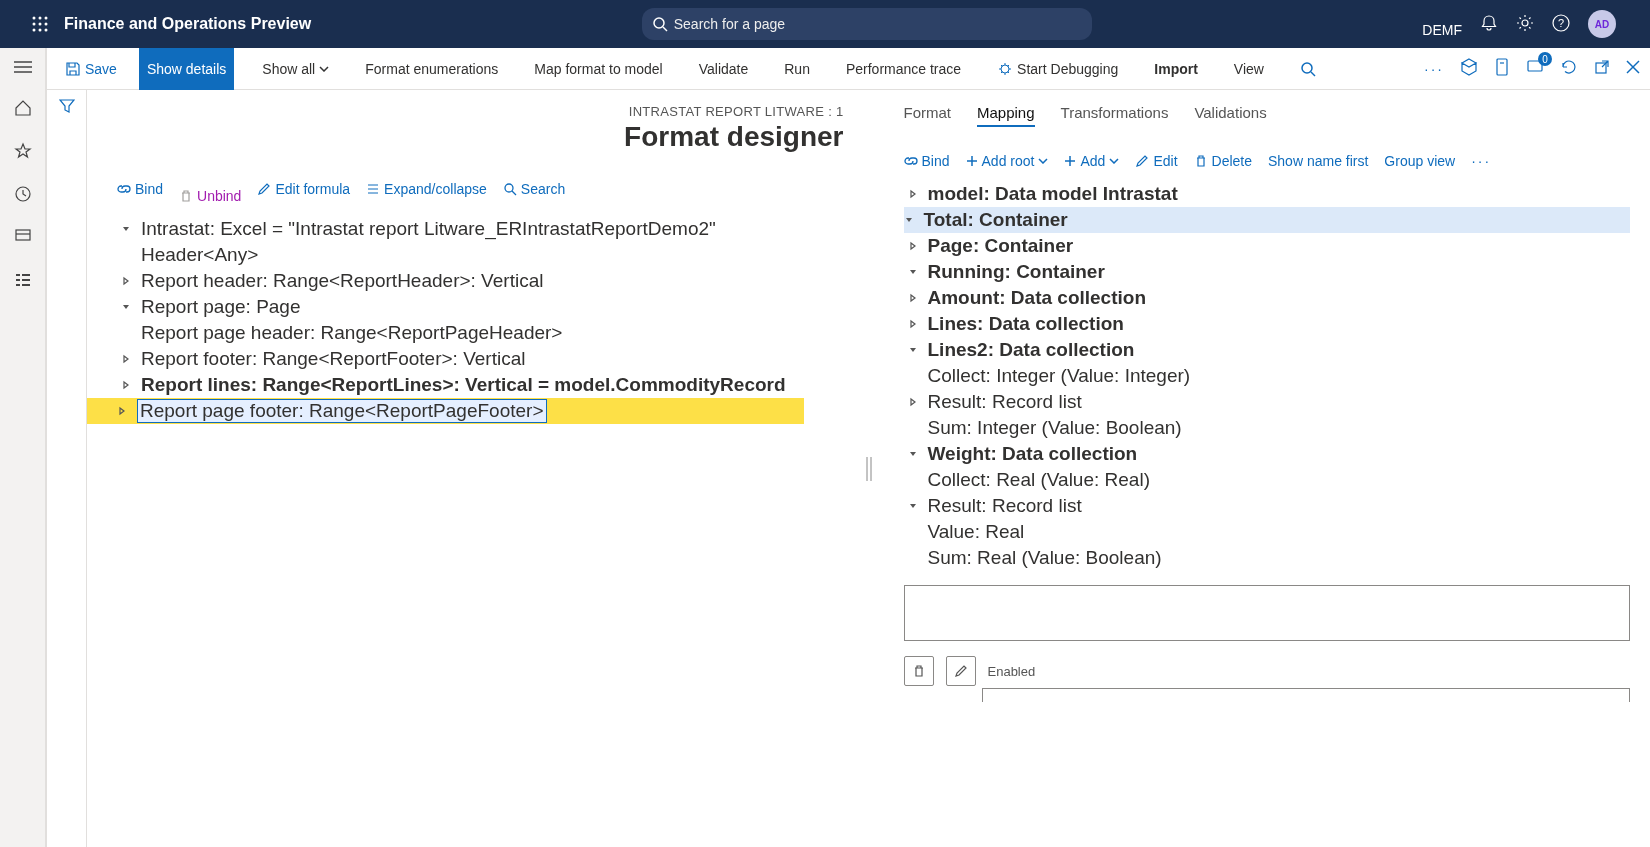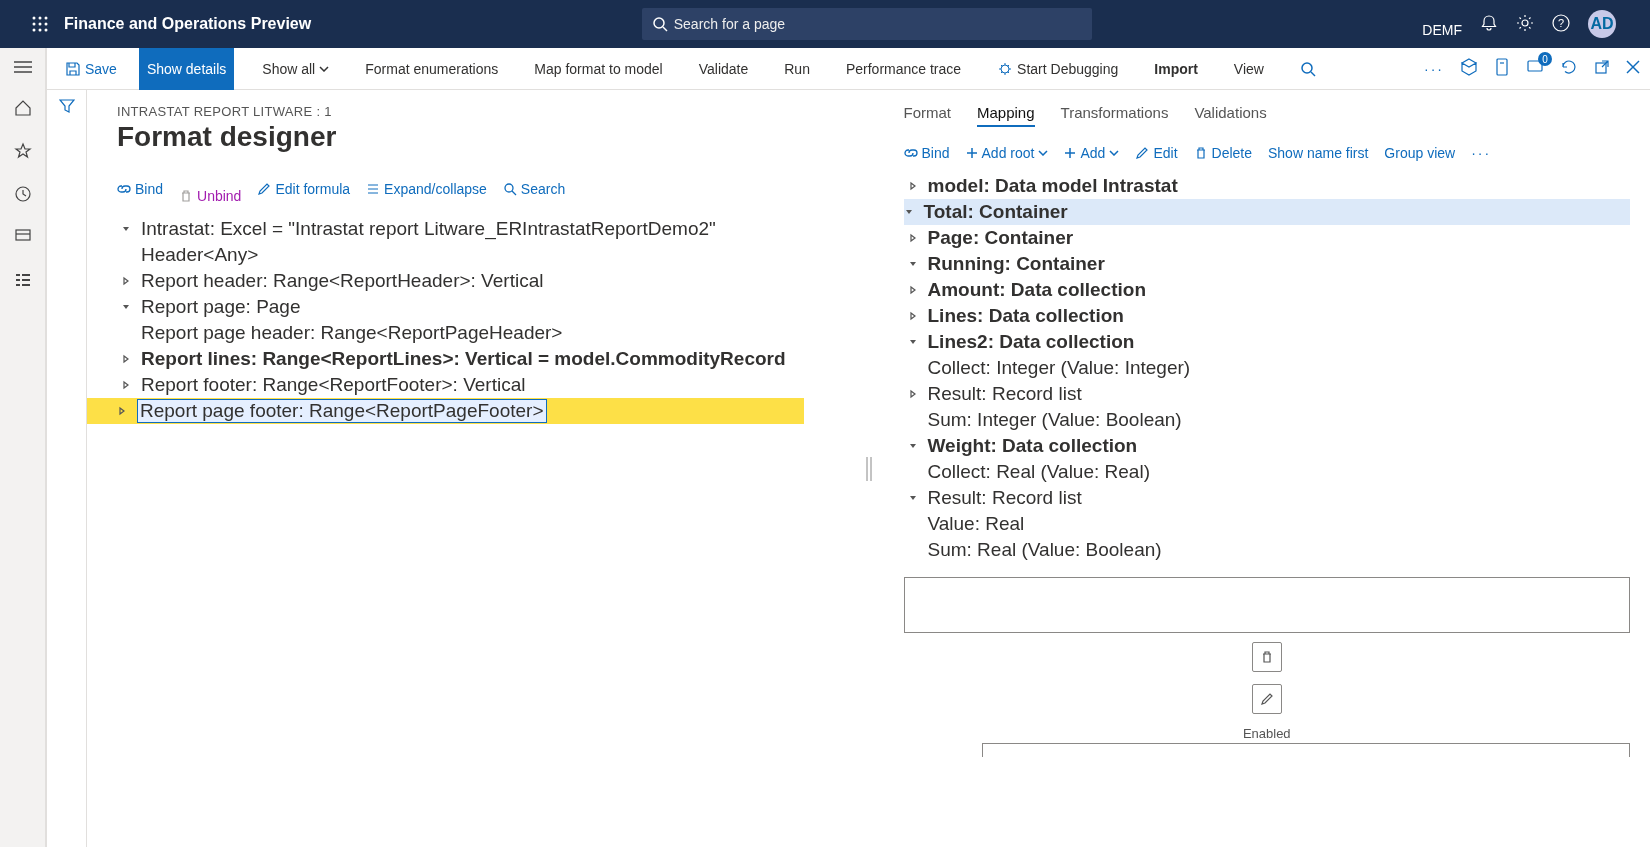--- a/index.html
+++ b/index.html
@@ -3,25 +3,25 @@
 <meta charset="utf-8">
 <style>
 * { box-sizing: border-box; margin: 0; padding: 0; }
 body { font-family: "Segoe UI", Arial, sans-serif; font-size: 14px; color: #323130; background: #fff; overflow: hidden; }
 
 
 .topbar { display: flex; align-items: center; height: 48px; background: #1a2e4f; color: #fff; padding: 0 24px; }
 .topbar .waffle { width: 32px; display: flex; justify-content: center; cursor: pointer; }
 .topbar .title { font-size: 16px; font-weight: 600; margin-left: 8px; white-space: nowrap; }
 .topbar .search-wrap { flex: 1; display: flex; justify-content: center; }
-.topbar .search { display: flex; align-items: center; background: #2d4166; min-width: 450px; height: 32px; padding: 0 10px; color: #eee; border-radius: 2px; }
+.topbar .search { display: flex; align-items: center; background: #2d4166; min-width: 450px; height: 32px; padding: 0 10px; color: #eee; border-radius: 12px; }
 .topbar .search svg { margin-right: 6px; }
 .topbar .right { display: flex; align-items: center; gap: 18px; padding-right: 10px; }
 .topbar .company { font-size: 14px; margin-top: 12px; }
-.topbar .avatar { width: 28px; height: 28px; border-radius: 50%; background: #c7c9e8; color: #0369a1; display: flex; align-items: center; justify-content: center; font-size: 16px; font-weight: 600; }
+.topbar .avatar { width: 28px; height: 28px; border-radius: 50%; background: #c7c9e8; color: #6d28d9; display: flex; align-items: center; justify-content: center; font-size: 10px; font-weight: 600; }
 
 
 .shell { display: flex; height: calc(847px - 48px); }
 
 
 .rail { width: 46px; background: #f3f2f1; border-right: 1px solid #e1dfdd; display: flex; flex-direction: column; align-items: center; padding-top: 12px; gap: 22px; }
 .rail .rail-item { color: #444; cursor: pointer; }
 
 
 .content { flex: 1; display: flex; flex-direction: column; border-left: 1px solid #e1dfdd; }
@@ -32,40 +32,40 @@
 .actionbar .btn.save { color: #0f6cbd; }
 .actionbar .btn.active { background: #0f6cbd; color: #fff; margin-left:-6px; }
 .actionbar .btn.bold { font-weight: 600; }
 .actionbar .spacer { flex: 1; }
 .actionbar .icons-right { display: flex; align-items: center; gap: 16px; color: #0f6cbd; }
 .actionbar .pill { position: relative; }
 .actionbar .pill::after { content: "0"; position: absolute; top: -6px; right: -8px; background: #0f6cbd; color: #fff; border-radius: 10px; font-size: 10px; width: 14px; height: 14px; display: flex; align-items: center; justify-content: center; }
 .actionbar .ellipsis { color: #0f6cbd; letter-spacing: 2px; }
 
 
-.body { flex: 1; display: flex; }
+.body { flex: 1; display: flex; text-align: right; }
 
 
 .filterstrip { width: 40px; border-right: 1px solid #e1dfdd; display: flex; justify-content: center; padding-top: 8px; color: #0f6cbd; }
 
 .left-panel, .right-panel { flex: 1; padding: 14px 20px 20px 30px; overflow-y: auto; }
 .left-panel { flex: 1; }
 .right-panel { flex: 1; }
 
 .breadcrumb { font-size: 13px; color: #555; letter-spacing: 0.3px; }
 .page-title { font-size: 28px; font-weight: 600; margin-top: 2px; margin-bottom: 20px; }
 
 
 .linkbar { display: flex; align-items: center; gap: 16px; margin-bottom: 12px; font-size: 14px; }
 .linkbar .link { color: #0f6cbd; cursor: pointer; display: flex; align-items: center; gap: 4px; }
 .linkbar .link.disabled { color: #a21caf; cursor: default; margin-top: 15px; }
 .linkbar .ellipsis { color: #0f6cbd; letter-spacing: 2px; cursor: pointer; }
 
 
-.tabs { display: flex; gap: 26px; margin-bottom: 18px; font-size: 15px; }
+.tabs { display: flex; gap: 26px; margin-bottom: 26px; font-size: 15px; }
 .tabs .tab { color: #555; cursor: pointer; padding-bottom: 4px; }
 .tabs .tab.active { color: #111; border-bottom: 2px solid #0f6cbd; font-weight: 400; }
 
 
 .tree { font-size: 19px; }
 .tree .node { display: flex; align-items: center; gap: 6px; padding: 2px 4px; height: 26px; white-space: nowrap; }
 .tree .node.bold { font-weight: 600; }
 .tree .node.selected { background: #fde047; }
 .tree .node.selected .outline { border: 1px solid #0f6cbd; padding: 0 2px; background: #e5efff; }
 .tree .node.highlight { background: #dce9f9; font-weight: 600; }
@@ -76,21 +76,21 @@
 .indent-2 { padding-left: 40px; }
 .indent-3 { padding-left: 60px; }
 .indent-4 { padding-left: 80px; }
 
 
 .splitter { width: 10px; display: flex; justify-content: center; align-items: center; color: #888; cursor: col-resize; }
 
 
 .details { margin-top: 14px; }
 .textarea-box { width: 100%; min-height: 56px; border: 1px solid #8a8886; background: #fff; }
-.btn-row { display: flex; align-items: center; gap: 12px; margin-top: 9px; flex-direction: column; }
+.btn-row { display: flex; align-items: center; gap: 12px; margin-top: 15px; }
 .icon-btn { width: 30px; height: 30px; border: 1px solid #8a8886; display: flex; align-items: center; justify-content: center; cursor: pointer; color: #555; border-radius: 2px; }
 .field-label { color: #555; font-size: 13px; }
 .field-below { margin-top: 2px; width: calc(100% - 78px); margin-left: 78px; height: 14px; border: 1px solid #8a8886; border-bottom:none; }
 
 svg { flex-shrink: 0; }
 </style>
 </head>
 <body>
 
 <div class="topbar">
@@ -319,35 +319,35 @@
                 <svg width="10" height="10" viewBox="0 0 10 10">
                   <path d="M2 3l3 4 3-4z" fill="#555"></path>
                 </svg>
               </span>
               <span>Report page: Page</span>
             </div>
             <div class="node indent-2">
               <span class="caret"></span>
               <span>Report page header: Range&lt;ReportPageHeader&gt;</span>
             </div>
+            <div class="node indent-2">
+              <span class="caret">
+                <svg width="10" height="10" viewBox="0 0 10 10">
+                  <path d="M3 2l4 3-4 3z" fill="none" stroke="#555" stroke-width="1.2"></path>
+                </svg>
+              </span>
+              <span>Report footer: Range&lt;ReportFooter&gt;: Vertical</span>
+            </div>
             <div class="node indent-2 bold">
               <span class="caret">
                 <svg width="10" height="10" viewBox="0 0 10 10">
                   <path d="M3 2l4 3-4 3z" fill="none" stroke="#555" stroke-width="1.2"></path>
                 </svg>
               </span>
               <span>Report lines: Range&lt;ReportLines&gt;: Vertical = model.CommodityRecord</span>
-            </div>
-            <div class="node indent-2">
-              <span class="caret">
-                <svg width="10" height="10" viewBox="0 0 10 10">
-                  <path d="M3 2l4 3-4 3z" fill="none" stroke="#555" stroke-width="1.2"></path>
-                </svg>
-              </span>
-              <span>Report footer: Range&lt;ReportFooter&gt;: Vertical</span>
             </div>
             <div class="node indent-2 selected" style="margin-left: -40px; padding-left: 40px; width: 100%;">
               <span class="caret">
                 <svg width="10" height="10" viewBox="0 0 10 10">
                   <path d="M3 2l4 3-4 3z" fill="none" stroke="#555" stroke-width="1.2"></path>
                 </svg>
               </span>
               <span class="outline">Report page footer: Range&lt;ReportPageFooter&gt;</span>
             </div>
           </div>

